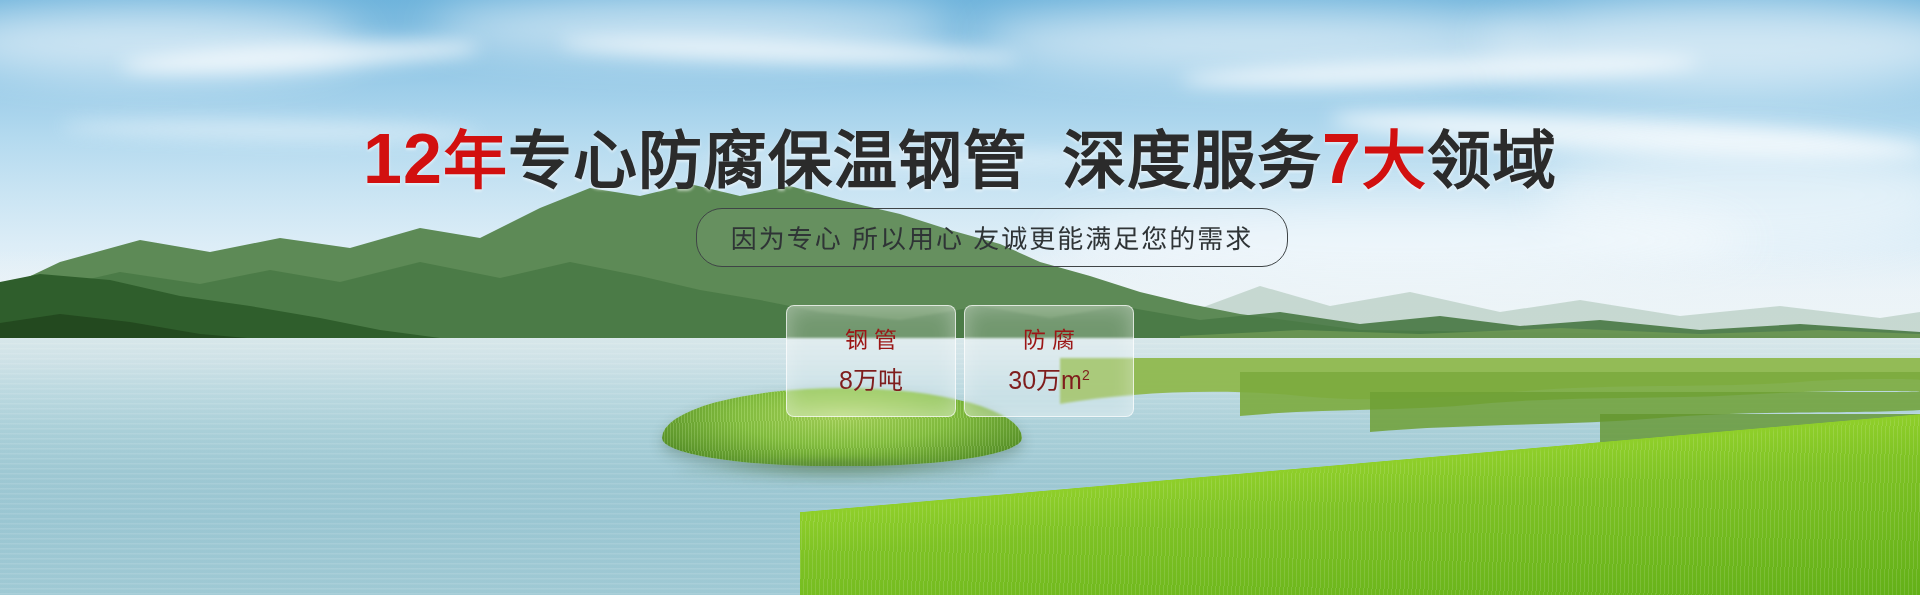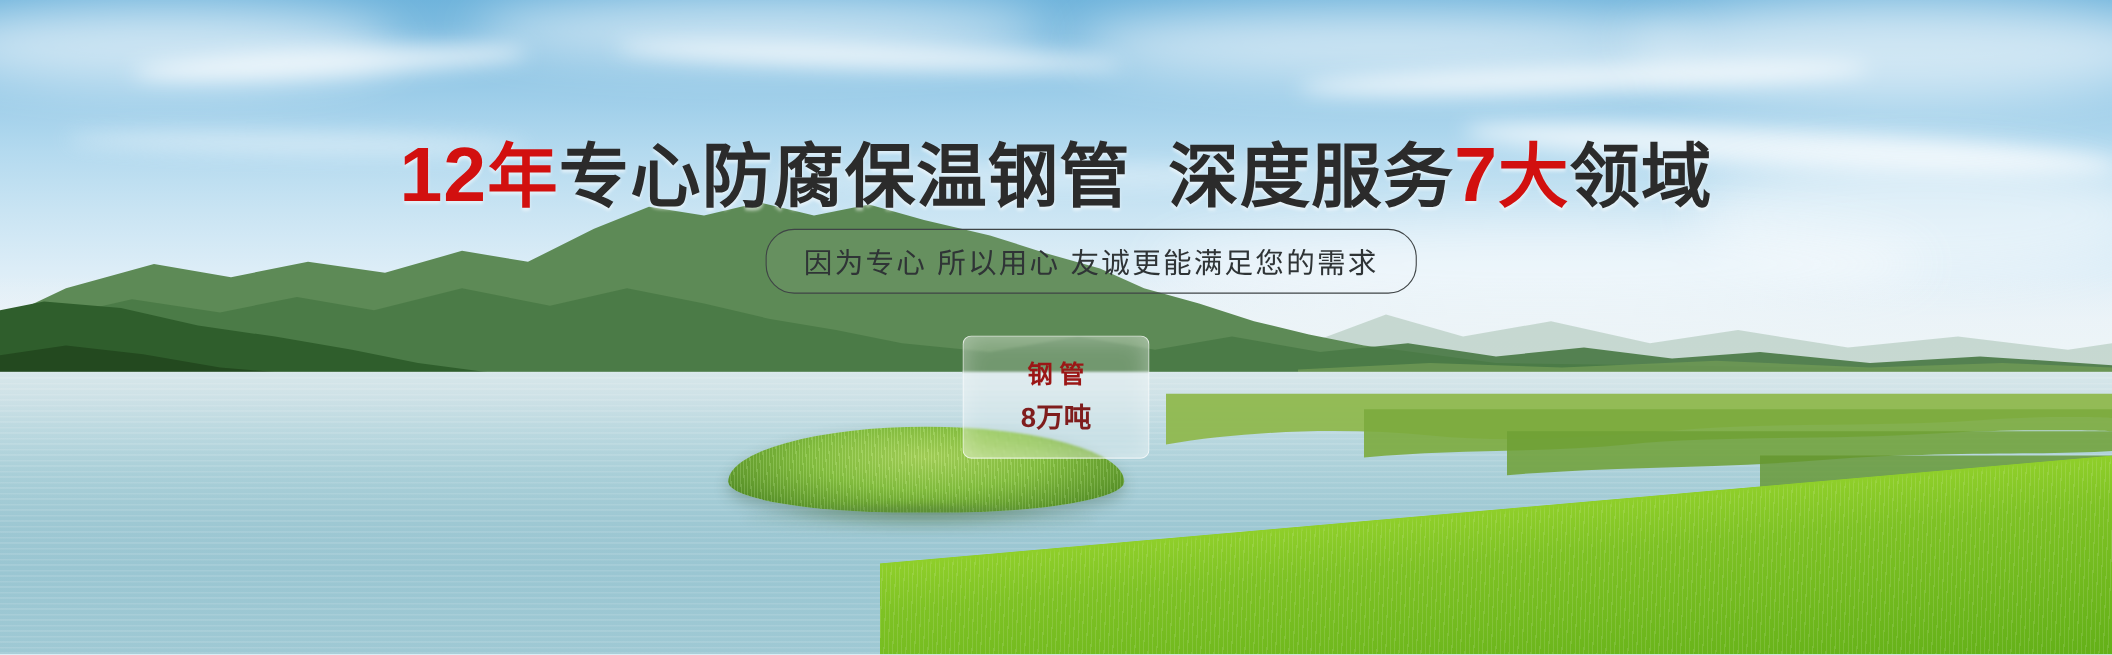--- a/index.html
+++ b/index.html
@@ -135,21 +135,20 @@
     letter-spacing:2px;
     color:#2f3436;
     background:rgba(255,255,255,0.06);
     white-space:nowrap;
   }
 
   .cards{
     position:absolute; left:0; top:265px; width:1920px;
     display:flex; justify-content:center; align-items:flex-end;
     gap:8px;
-    font-weight:bold;
   }
   .card{
     width:168px;
     height:110px;
     border:1px solid rgba(255,255,255,0.75);
     border-radius:8px;
     background:rgba(255,255,255,0.22);
     backdrop-filter:blur(1px);
     -webkit-backdrop-filter:blur(1px);
     display:flex;
@@ -239,16 +238,20 @@
 
     <div class="subwrap">
       <div class="pill">因为专心 所以用心 友诚更能满足您的需求</div>
     </div>
 
     <div class="cards">
       <div class="card">
         <div class="clabel">钢管</div>
         <div class="cvalue"><span>8万吨</span></div>
       </div>
+      <div class="card">
+        <div class="clabel">防腐</div>
+        <div class="cvalue"><span>30万m</span><sup>2</sup></div>
+      </div>
     </div>
 
   </div>
 </div>
 
 </body></html>

